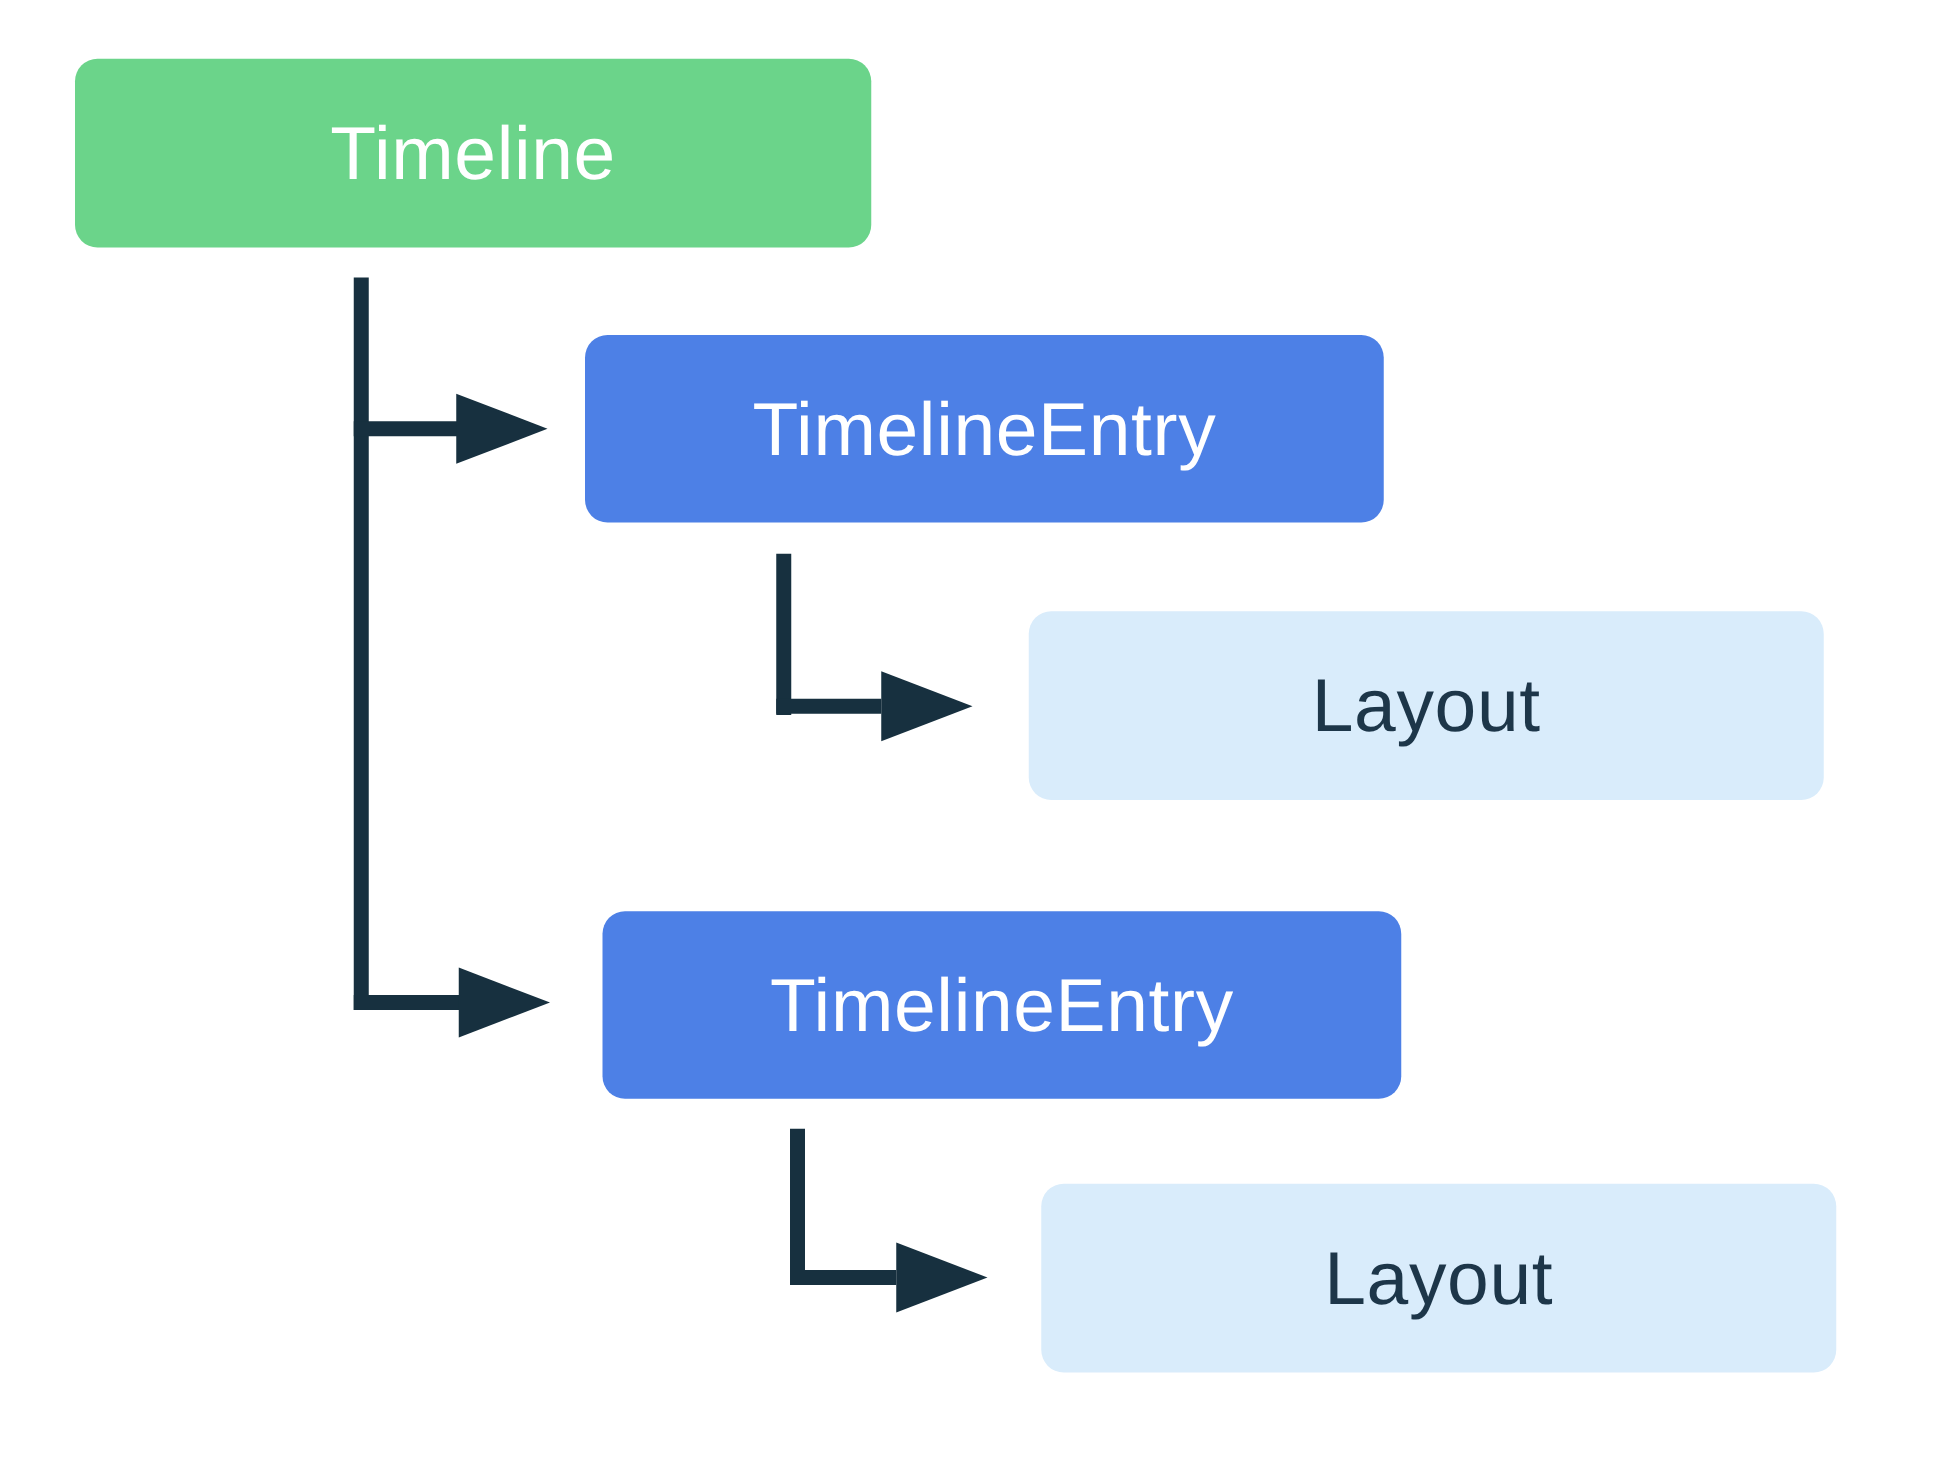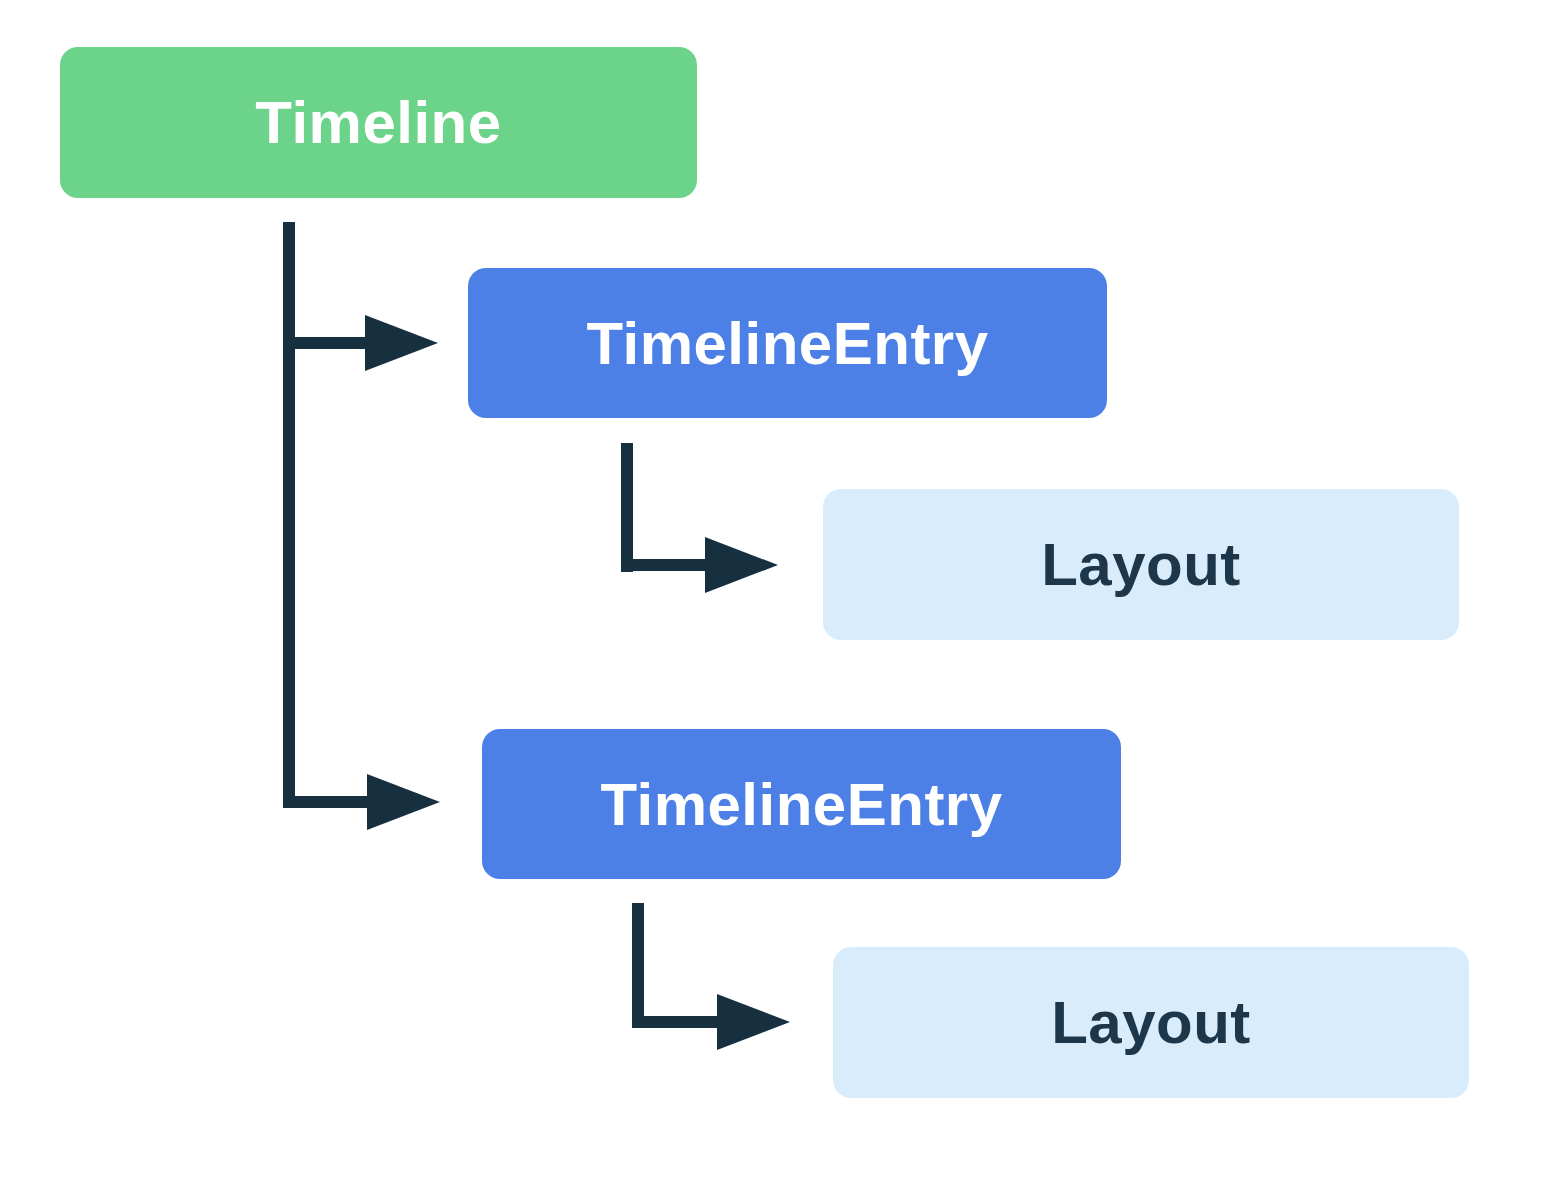--- a/index.html
+++ b/index.html
@@ -21,21 +21,21 @@
     font-family: "Liberation Sans", sans-serif;
     overflow: hidden;
   }
   .node {
     position: absolute;
     display: flex;
     align-items: center;
     justify-content: center;
     border-radius: 18px;
     font-size: 60px;
-    font-weight: 700;
+    font-weight: 400;
     letter-spacing: 0.5px;
   }
   .node-root {
     left: 60px; top: 47px; width: 637px; height: 151px;
     background: var(--root-bg);
     color: var(--node-text-light);
   }
   .node-entry1 {
     left: 468px; top: 268px; width: 639px; height: 150px;
     background: var(--entry-bg);

